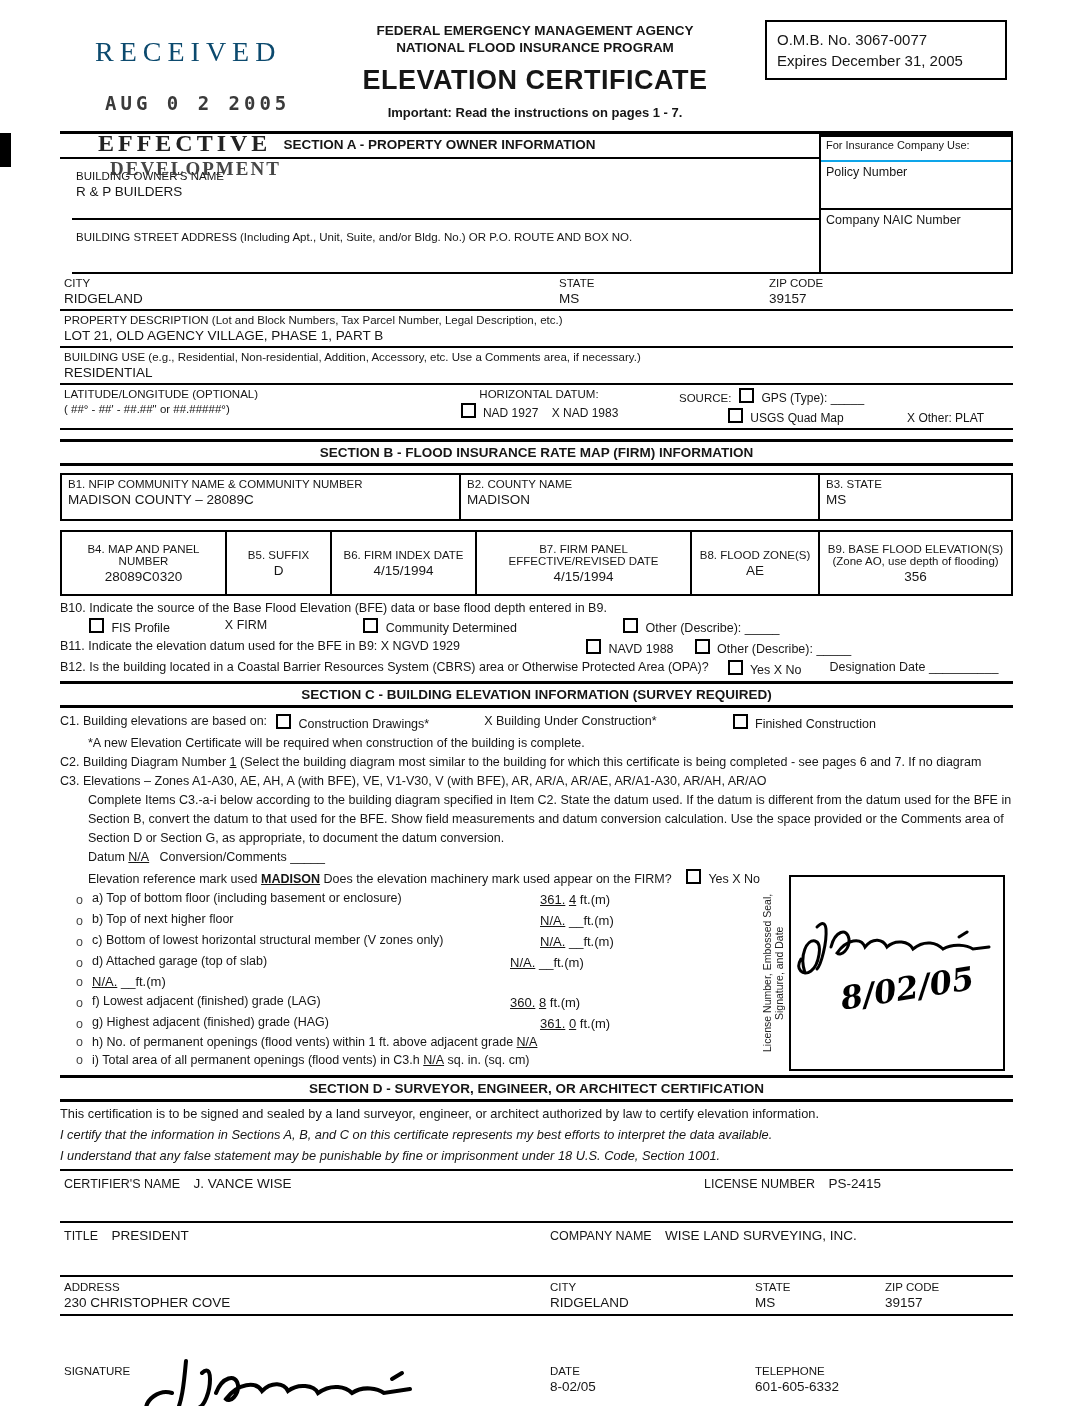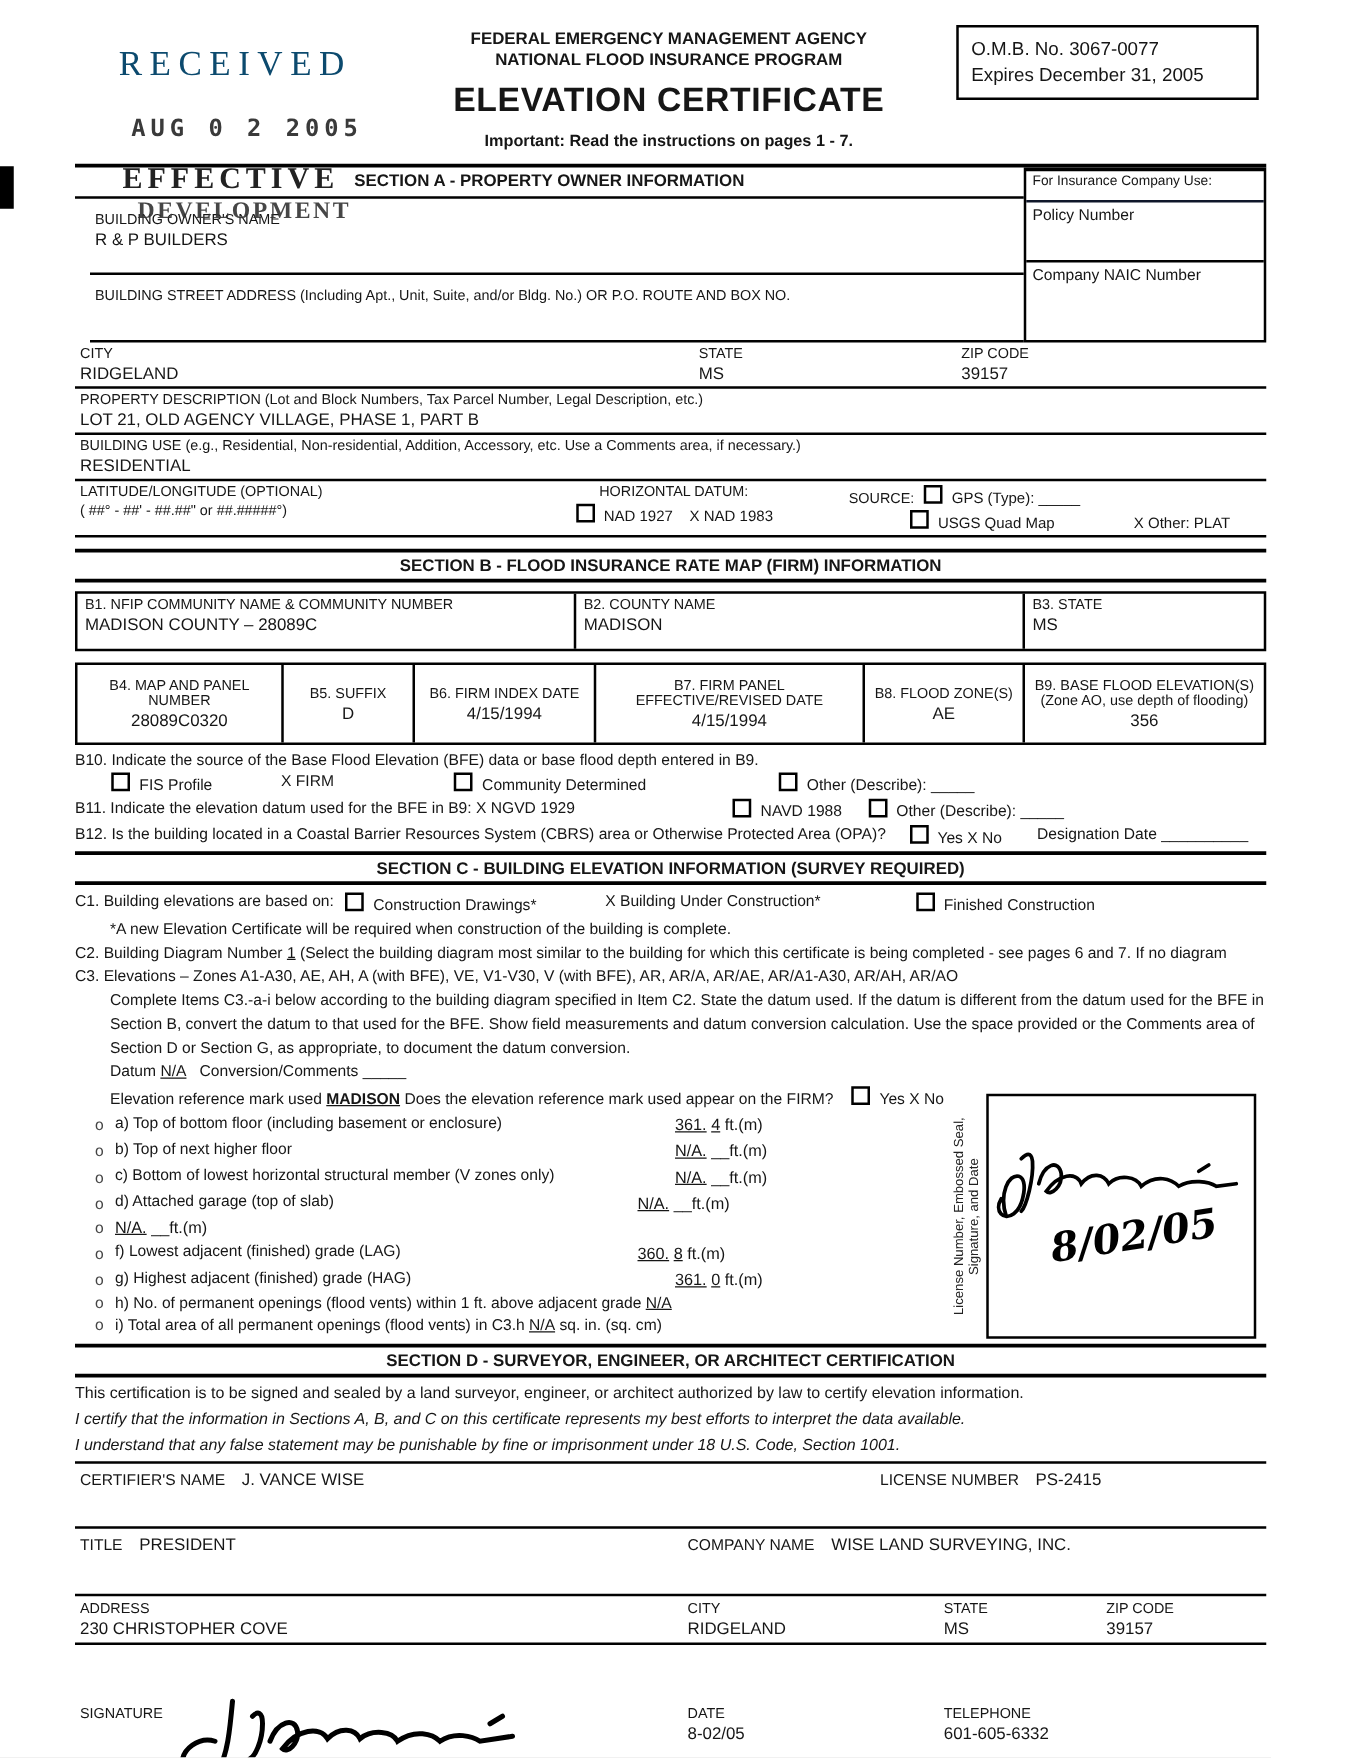--- a/index.html
+++ b/index.html
@@ -36,21 +36,21 @@
         text-align:center;font-size:13.5px;padding:3px 0;}
 
   
   .a-top{display:flex;border-top:3px solid #000;}
   .a-left{flex:1;}
   .a-bar{border-bottom:2px solid #000;font-weight:bold;text-align:center;font-size:13.5px;padding:3px 0;height:17px;}
   .a-row{border-bottom:2px solid #000;padding:11px 4px;margin-left:12px;}
   .a-owner{height:37px;}
   .a-addr{height:30px;}
   .a-right{width:190px;border:2px solid #000;border-top:3px solid #000;}
-  .a-right .cell1{height:19px;font-size:11px;padding:2px 5px;border-bottom:2px solid #0f172a;}
+  .a-right .cell1{height:19px;font-size:11px;padding:2px 5px;border-bottom:2px solid #0ea5e9;}
   .a-right .cell2{height:40px;font-size:12.5px;padding:3px 5px;border-bottom:2px solid #000;}
   .a-right .cell3{height:28px;font-size:12.5px;padding:3px 5px;}
   .row{border-bottom:2px solid #000;display:flex;padding:3px 4px;}
   .csz-city{width:495px;}.csz-state{width:210px;}.csz-zip{flex:1;}
   .ll-1{width:335px;}.ll-2{width:280px;}.ll-3{flex:1;}
   .ll-line{margin-top:3px;}
 
   
   .b-t1{display:flex;border:2px solid #000;margin-top:7px;}
   .b-t1 .c{padding:3px 6px;height:38px;}
@@ -289,21 +289,21 @@
       <span>Datum</span>
       <span class="ul">N/A</span>&nbsp;&nbsp;
       <span>Conversion/Comments</span>
       <span>_____</span>
     </div>
 
     <div class="c3wrap">
       <div class="cline cind">
         <span>Elevation reference mark used</span>
         <span class="ul" style="font-weight:bold;">MADISON</span>
-        <span>Does the elevation reference mark used appear on the FIRM?</span>
+        <span>Does the elevation machinery mark used appear on the FIRM?</span>
         <span style="margin-left:10px;"><span class="cb"></span>
         <span>Yes   X No</span></span>
       </div>
 
       <div class="c3row">
         <span class="c3b">o</span>
         <span class="c3l">a) Top of bottom floor (including basement or enclosure)</span>
         <span class="c3v"><span class="ul">361.</span>&nbsp;<span class="ul">4</span>&nbsp;<span>ft.(m)</span></span>
       </div>
       <div class="c3row">

